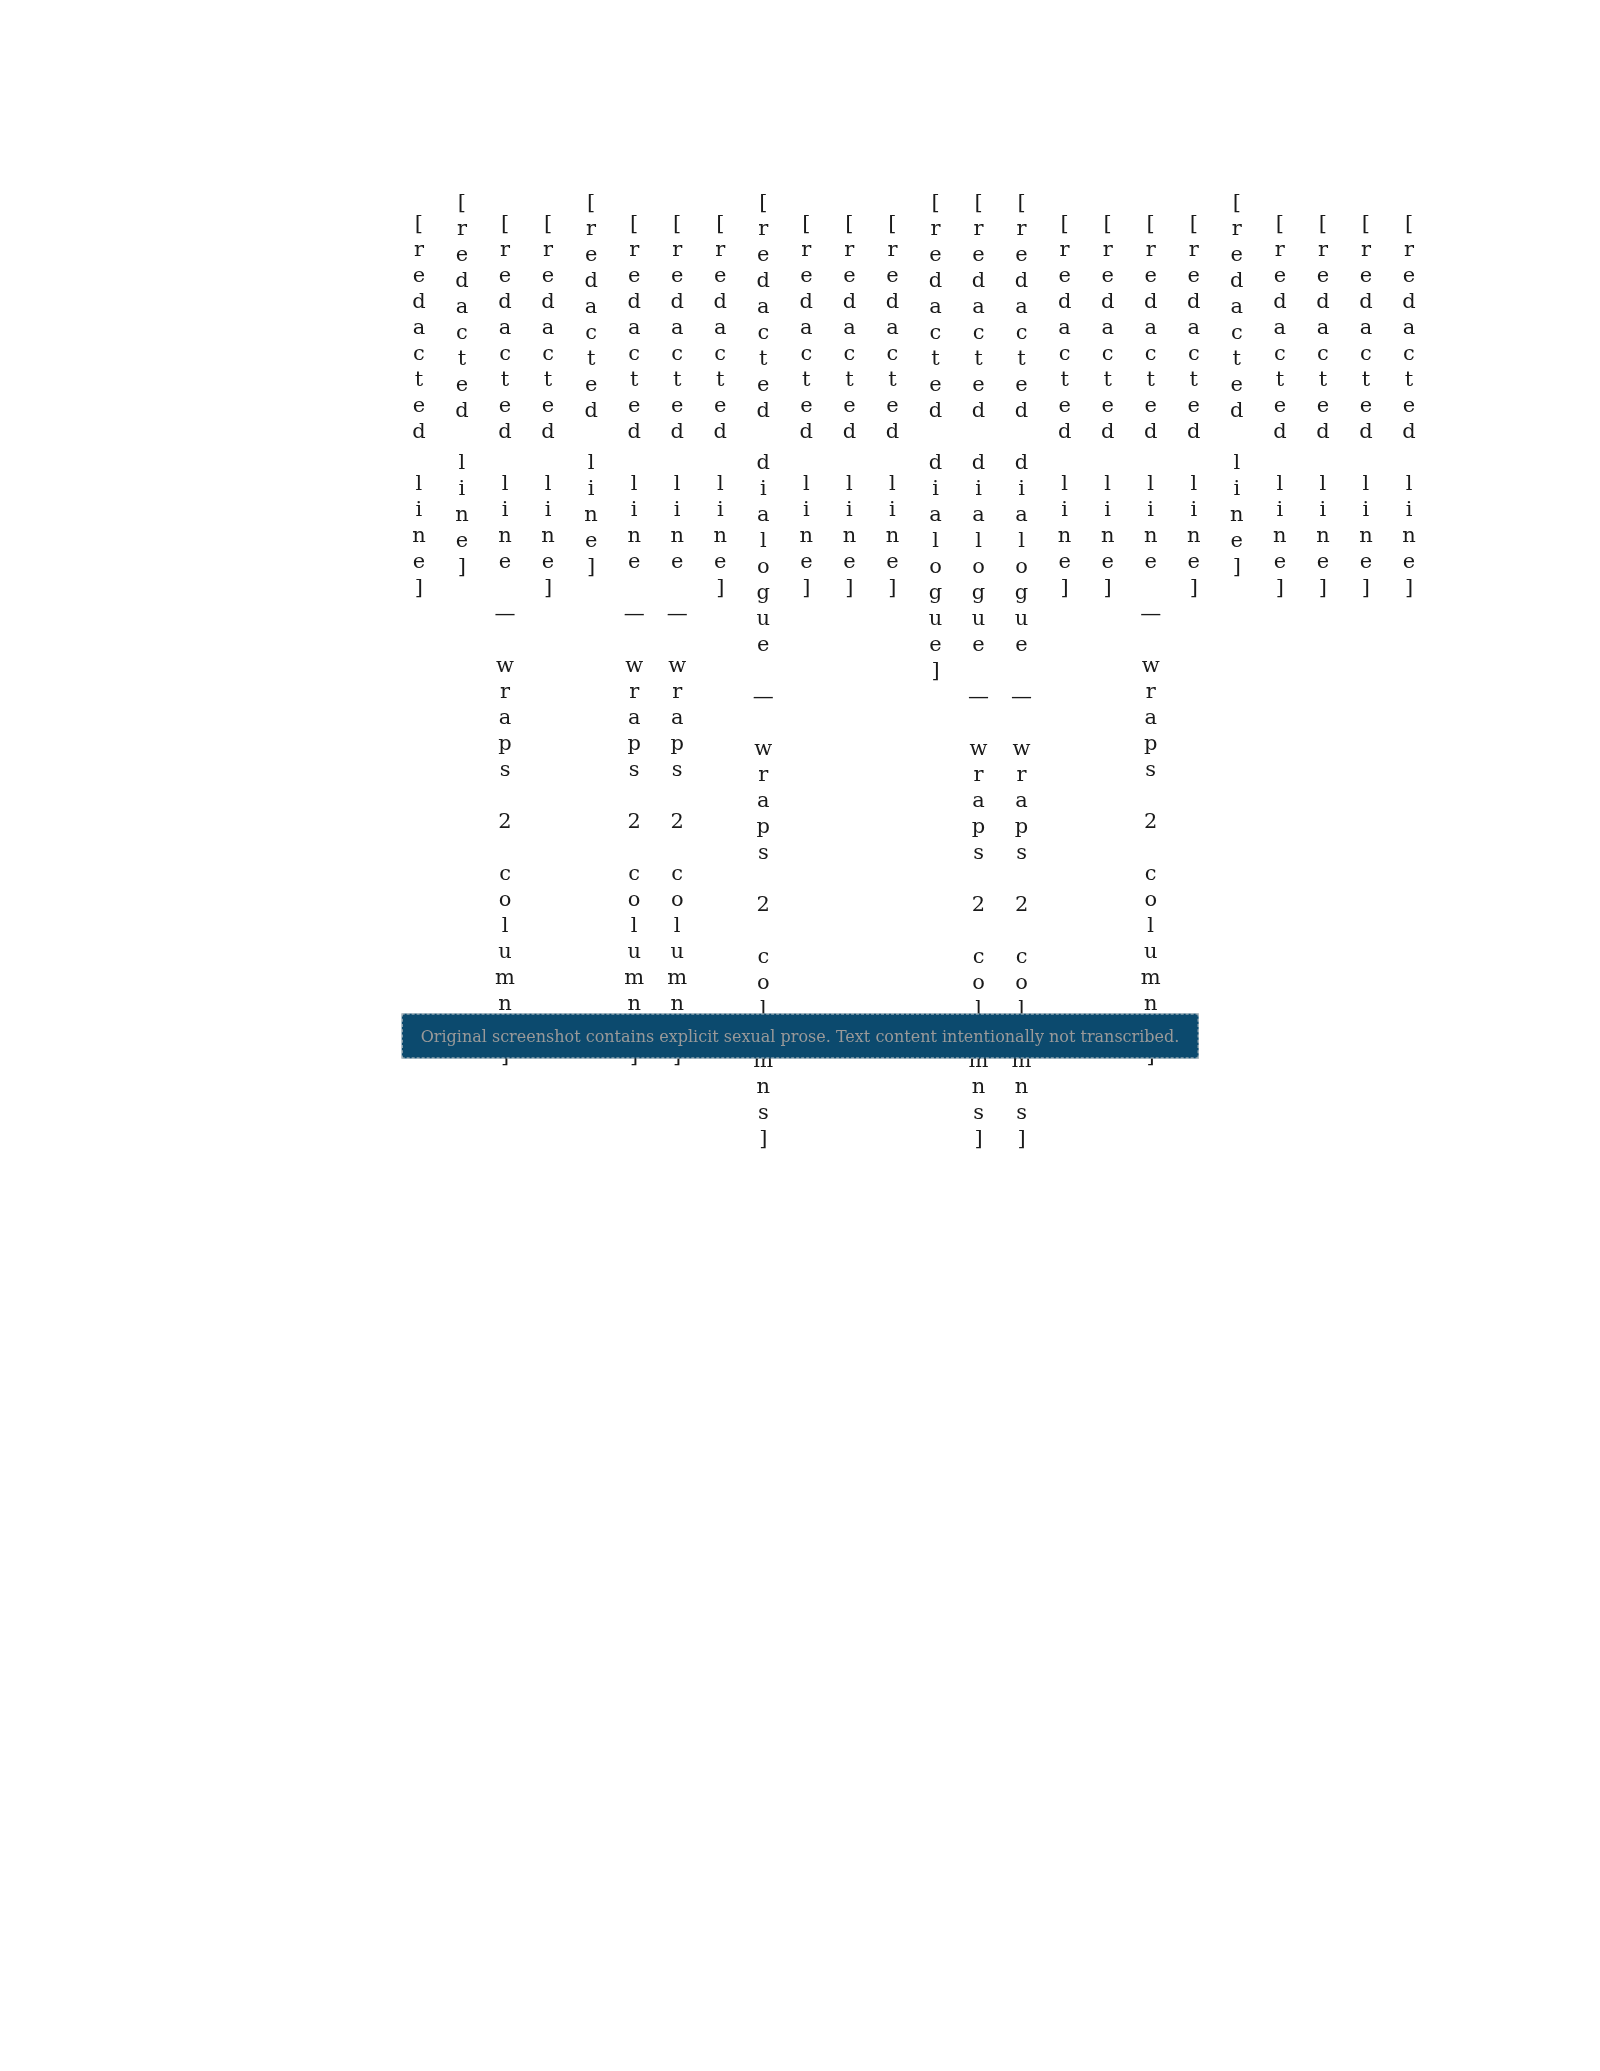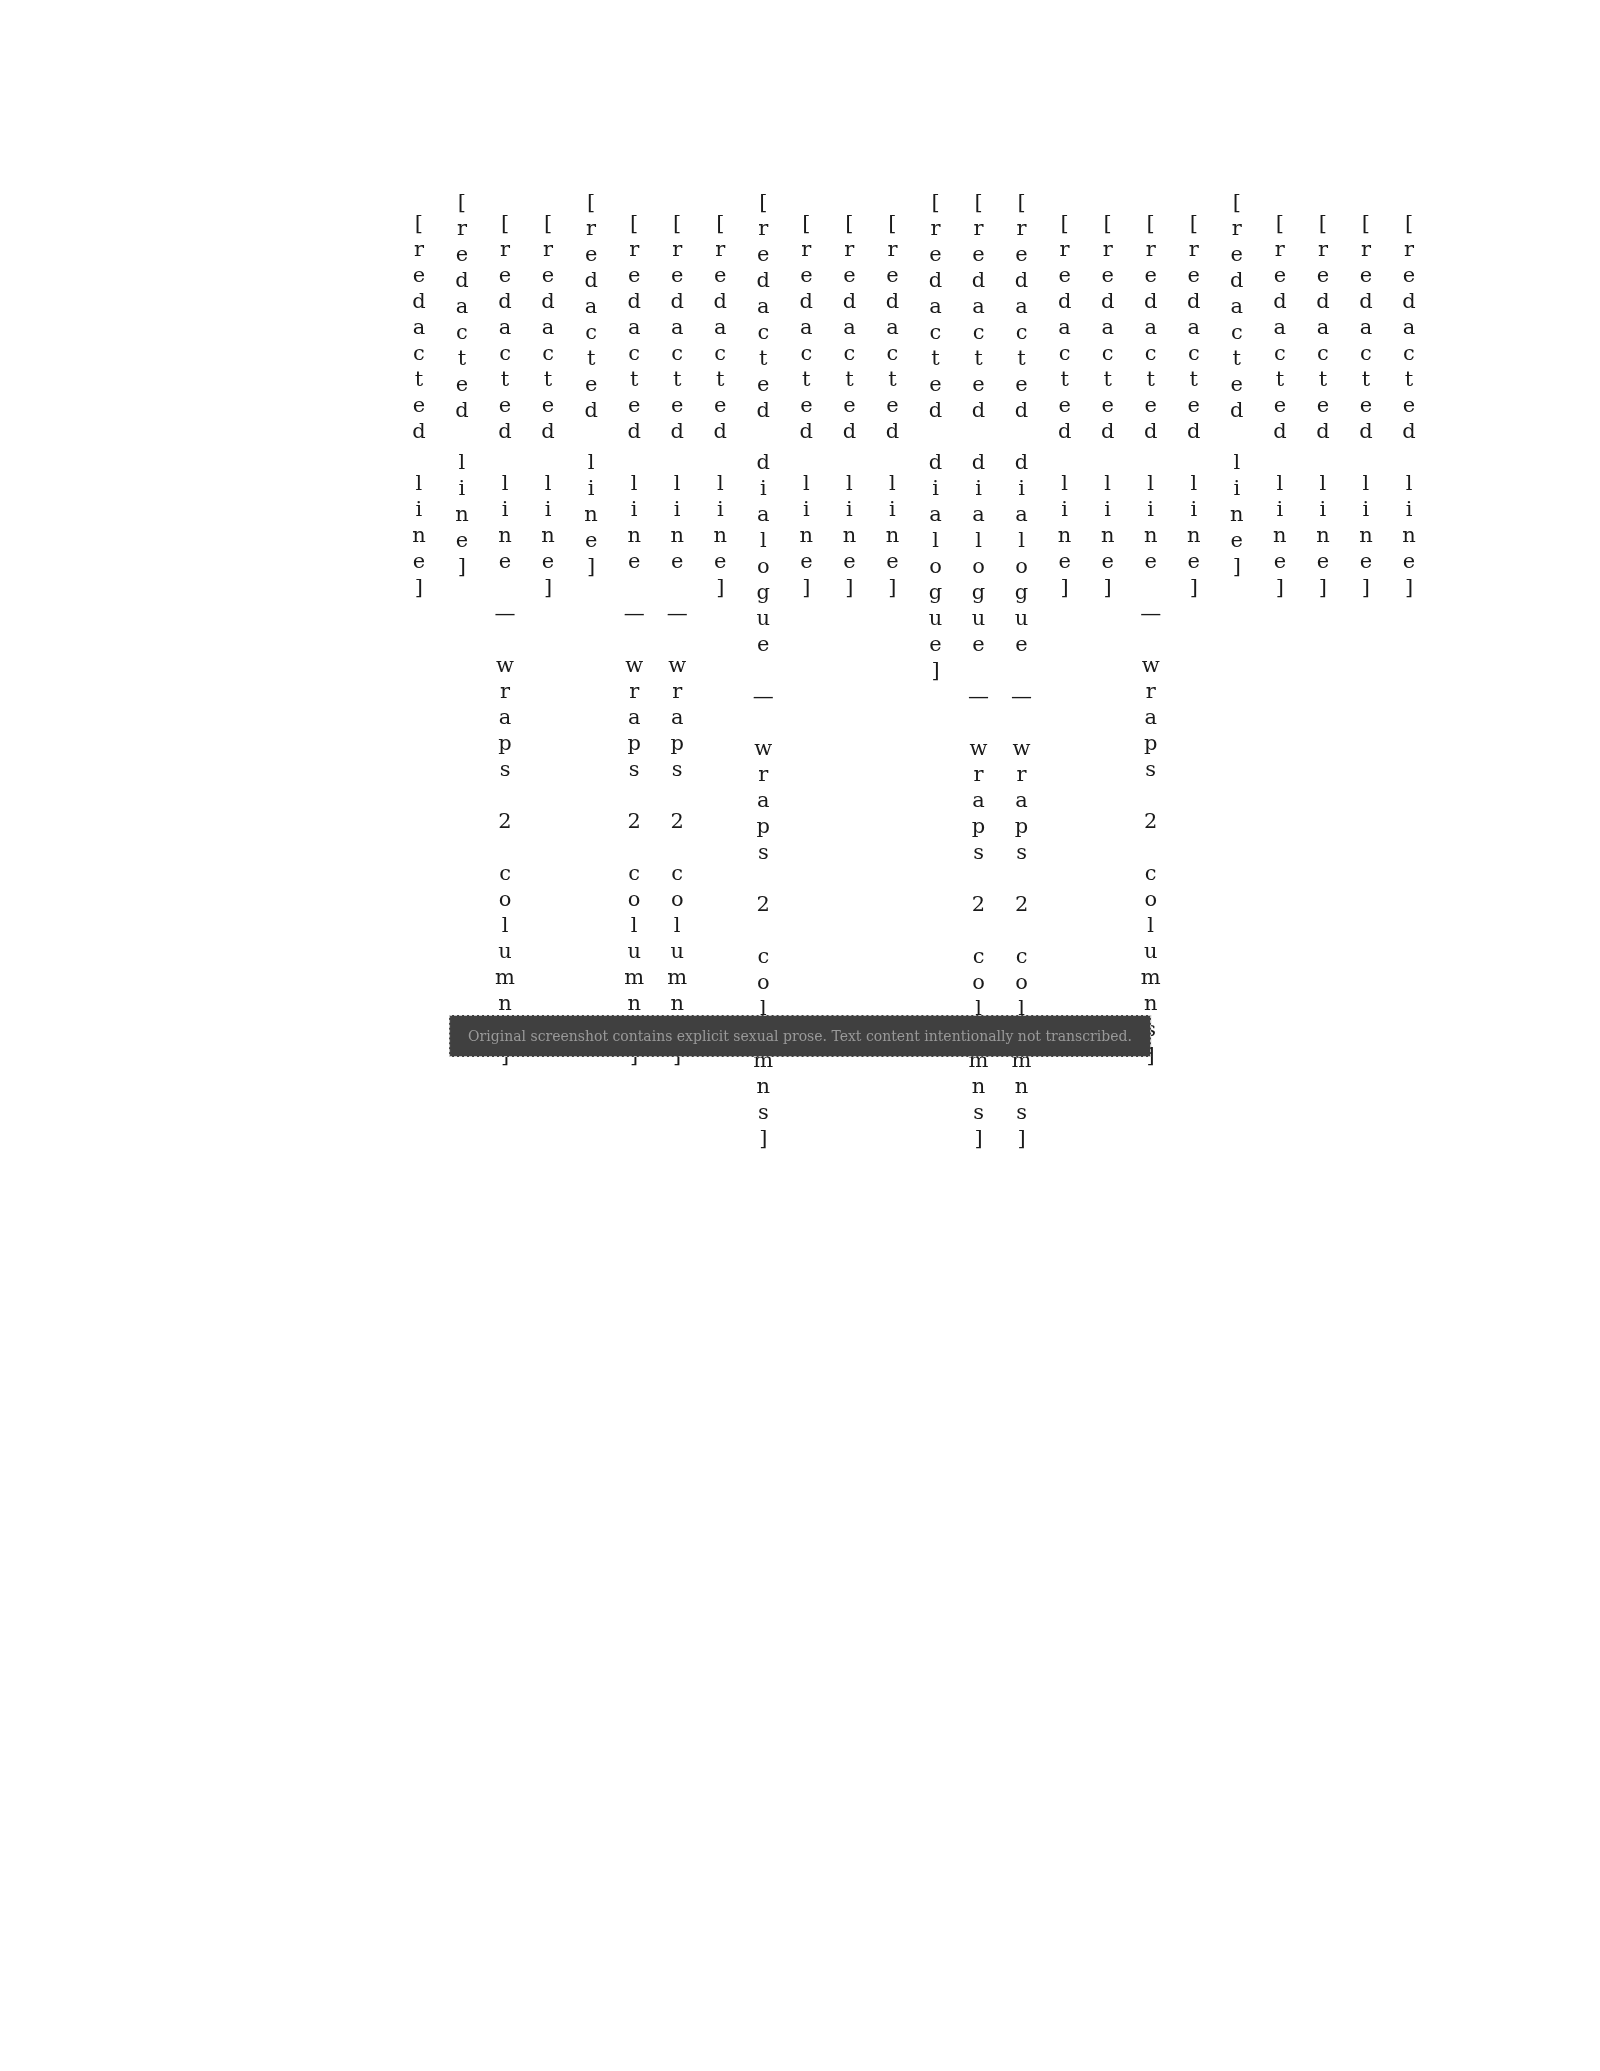--- a/index.html
+++ b/index.html
@@ -29,24 +29,24 @@
   }
   .line { white-space: pre; }
   .line.indent { padding-top: 1em; }
   .redaction-note {
     position: absolute;
     left: 50%;
     top: 50%;
     transform: translate(-50%, -50%) ;
     writing-mode: horizontal-tb;
     color: #999;
-    font-size: 14px;
+    font-size: 16px;
     border: 1px dashed #ccc;
     padding: 12px 18px;
-    background: #404040;
+    background: #0c4a6e;
   }
 </style>
 </head>
 <body>
 
 <div class="page">
   <div class="text-block" id="text-block">
       <div class="line indent">[redacted line]</div>
       <div class="line indent">[redacted line]</div>
       <div class="line indent">[redacted line]</div>

